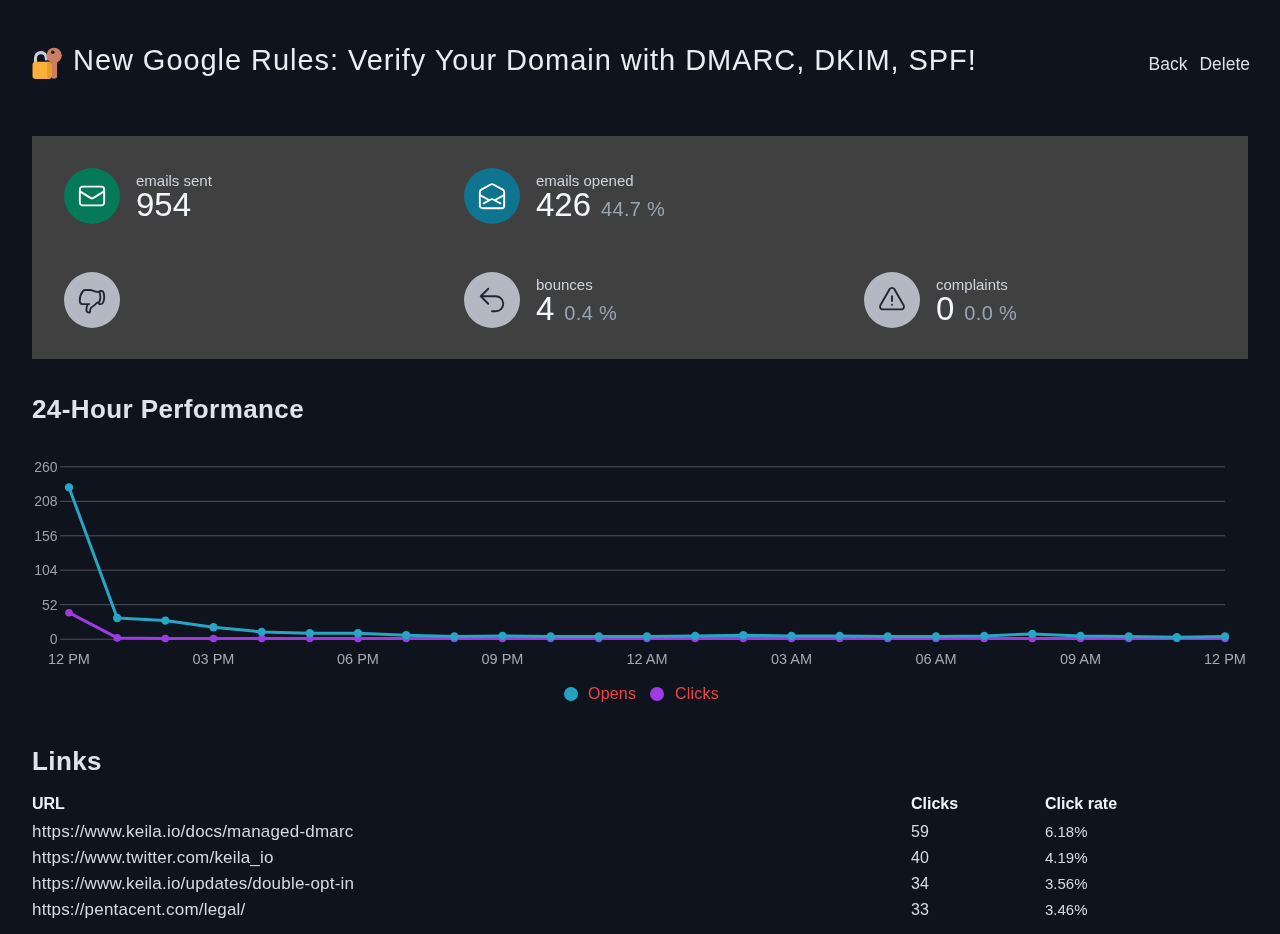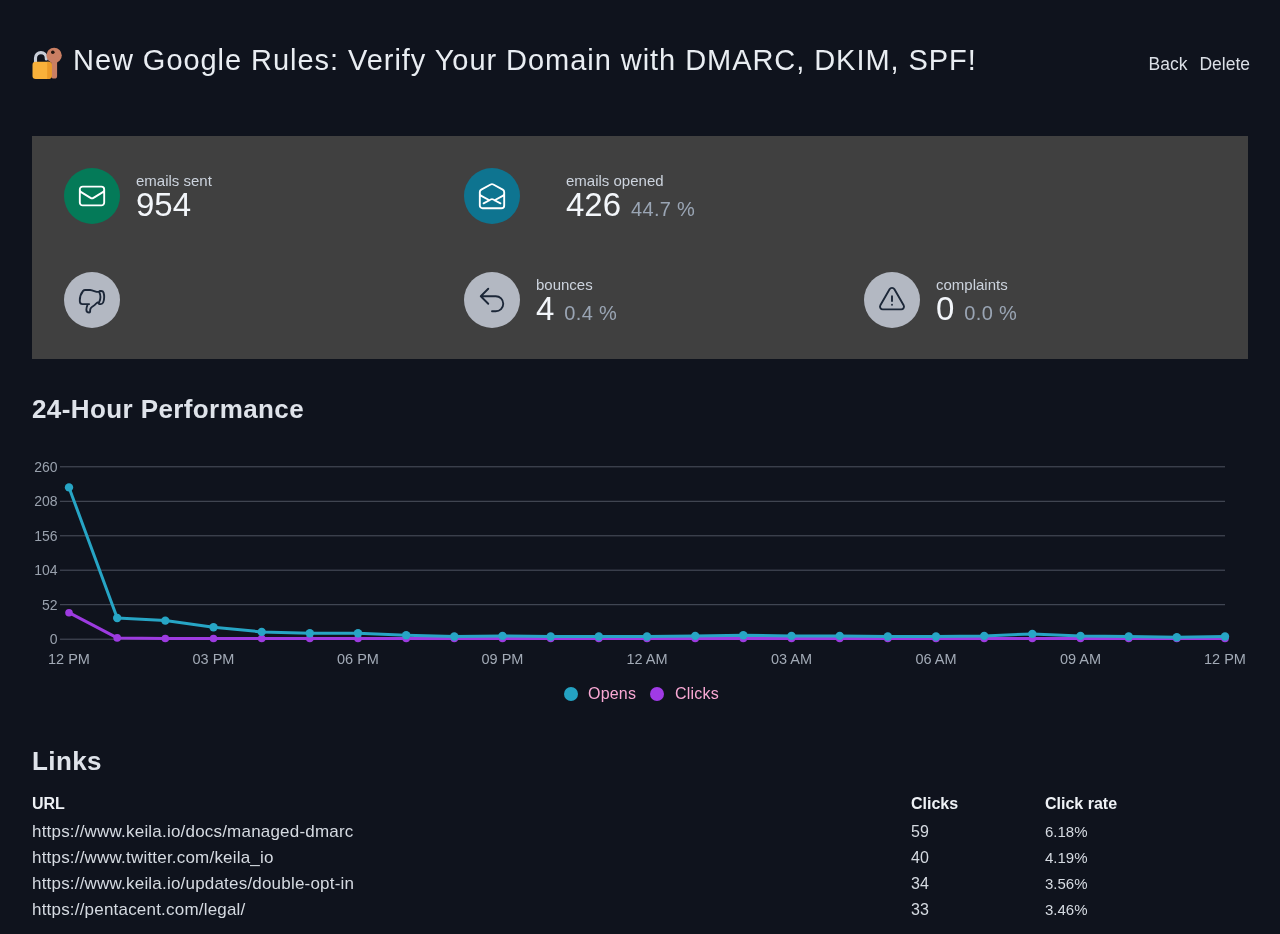--- a/index.html
+++ b/index.html
@@ -20,21 +20,21 @@
 .stxt { margin-left:16px; margin-top:3px; }
 .lbl { font-size:15px; line-height:20px; color:#ccd3dd; }
 .num { font-size:33px; line-height:27px; color:#f3f6fa; white-space:nowrap; }
 .pct { font-size:20px; color:#9aa5b4; margin-left:10px; letter-spacing:0.3px; }
 
 
 .h2 { position:absolute; left:32px; font-size:26px; font-weight:700; color:#dfe3ea; letter-spacing:0.4px; }
 
 
 .ldot { position:absolute; width:14px; height:14px; border-radius:50%; top:687px; }
-.ltxt { position:absolute; top:685px; font-size:16px; color:#f9a8d4; letter-spacing:0.2px; }
+.ltxt { position:absolute; top:685px; font-size:16px; color:#ef4444; letter-spacing:0.2px; }
 
 
 .tbl { position:absolute; left:32px; top:792px; width:1216px; color:#d5dae1; }
 .trow { position:absolute; left:0; width:1216px; white-space:nowrap; font-size:17px; letter-spacing:0.2px; line-height:20px; }
 .c2 { position:absolute; left:879px; font-size:16px; letter-spacing:0; }
 .c3 { position:absolute; left:1013px; font-size:15px; letter-spacing:0; }
 .thead { font-weight:bold; color:#eef1f5; font-size:16px; letter-spacing:0; }
 .thead .c2 { font-size:16px; }
 .thead .c3 { font-size:16px; }
 </style>
@@ -57,21 +57,21 @@
     <div class="ic" style="background:#047a58;">
       <svg viewBox="0 0 24 24" fill="none" stroke="#fff" stroke-width="1.5" stroke-linecap="round" stroke-linejoin="round">
           <path d="M21.75 6.75v10.5a2.25 2.25 0 01-2.25 2.25h-15a2.25 2.25 0 01-2.25-2.25V6.75m19.5 0A2.25 2.25 0 0019.5 4.5h-15a2.25 2.25 0 00-2.25 2.25m19.5 0v.243a2.25 2.25 0 01-1.07 1.916l-7.5 4.615a2.25 2.25 0 01-2.36 0L3.32 8.91a2.25 2.25 0 01-1.07-1.916V6.75"></path>
         </svg>
     </div>
     <div class="stxt">
         <div class="lbl">emails sent</div>
         <div class="num">954</div>
       </div>
   </div>
-  <div class="stat" style="left:432px; top:32px;gap:30px;">
+  <div class="stat" style="left:432px; top:32px;">
     <div class="ic" style="background:#0e7490;">
       <svg viewBox="0 0 24 24" fill="none" stroke="#fff" stroke-width="1.5" stroke-linecap="round" stroke-linejoin="round">
           <path d="M21.75 9v.906a2.25 2.25 0 01-1.183 1.981l-6.478 3.488M2.25 9v.906a2.25 2.25 0 001.183 1.981l6.478 3.488m8.839 2.51l-4.66-2.51m0 0l-1.023-.55a2.25 2.25 0 00-2.134 0l-1.022.55m0 0l-4.661 2.51m16.5 1.615a2.25 2.25 0 01-2.25 2.25h-15a2.25 2.25 0 01-2.25-2.25V8.844a2.25 2.25 0 011.183-1.98l7.5-4.04a2.25 2.25 0 012.134 0l7.5 4.04a2.25 2.25 0 011.183 1.98V18.75z"></path>
         </svg>
     </div>
     <div class="stxt">
         <div class="lbl">emails opened</div>
         <div class="num">426<span class="pct">44.7 %</span></div>
       </div>
   </div>

